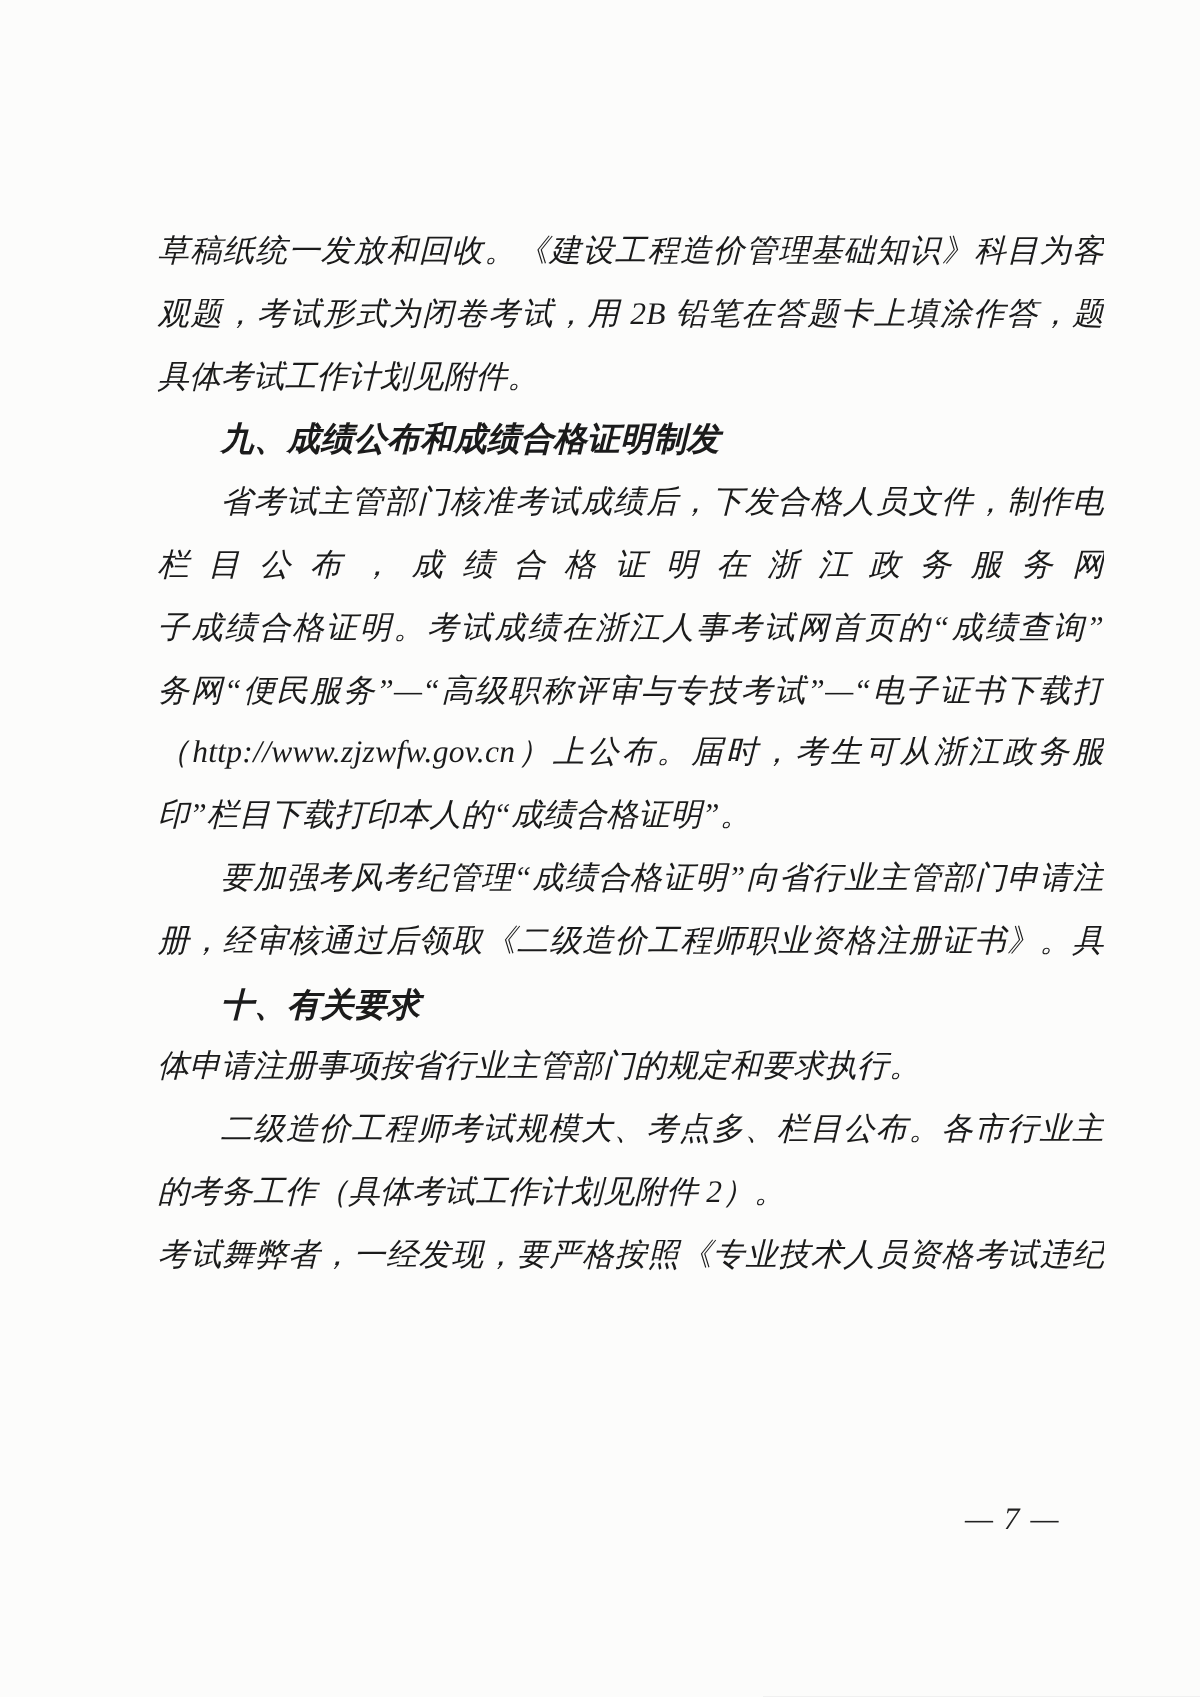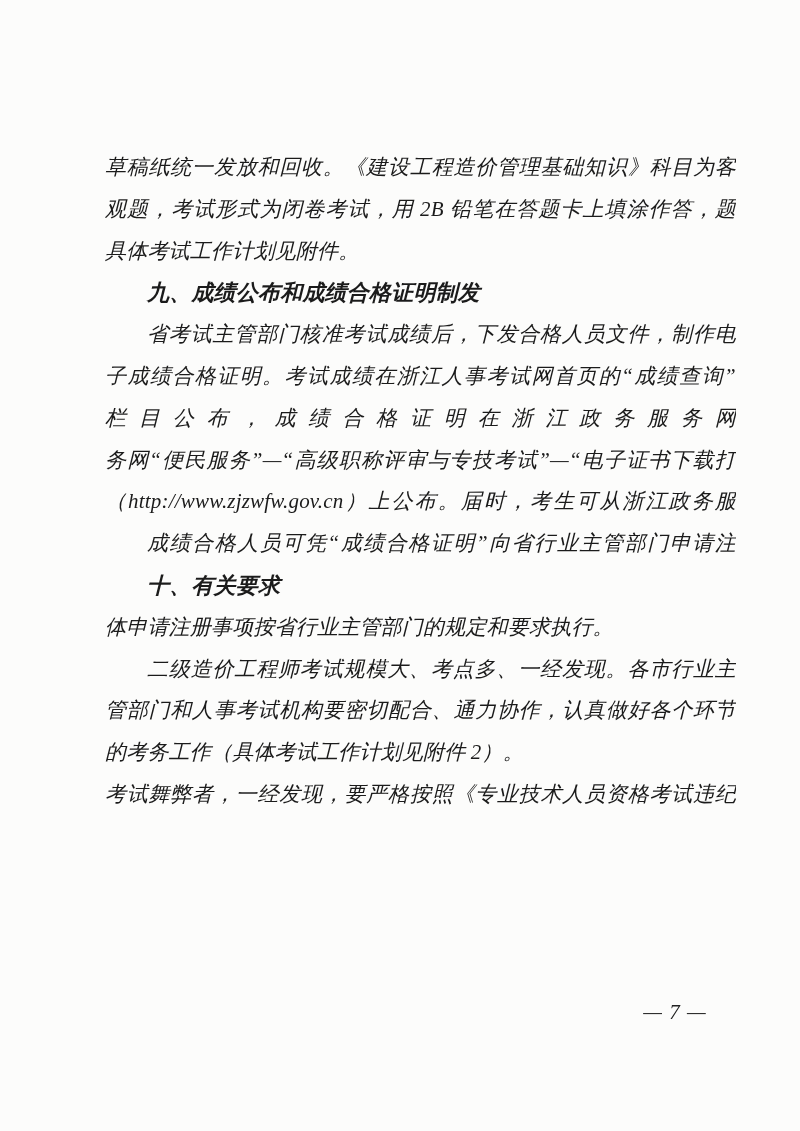--- a/index.html
+++ b/index.html
@@ -66,32 +66,33 @@
 <div class="page">
   <div class="textblock">
 
     <div class="line j">草稿纸统一发放和回收。《建设工程造价管理基础知识》科目为客</div>
     <div class="line j">观题，考试形式为闭卷考试，用 2B 铅笔在答题卡上填涂作答，题</div>
     <div class="line">具体考试工作计划见附件。</div>
 
     <div class="line heading indent">九、成绩公布和成绩合格证明制发</div>
 
     <div class="line j indent">省考试主管部门核准考试成绩后，下发合格人员文件，制作电</div>
+    <div class="line j">栏目公布，成绩合格证明在浙江政务服务网</div>
     <div class="line j">子成绩合格证明。考试成绩在浙江人事考试网首页的“成绩查询”</div>
-    <div class="line j">栏目公布，成绩合格证明在浙江政务服务网</div>
     <div class="line j">务网“便民服务”—“高级职称评审与专技考试”—“电子证书下载打</div>
     <div class="line j">（http://www.zjzwfw.gov.cn）上公布。届时，考生可从浙江政务服</div>
+    <div class="line">印”栏目下载打印本人的“成绩合格证明”。</div>
 
-    <div class="line j indent">成绩合格人员可凭“成绩合格证明”向省行业主管部门申请注</div>
+    <div class="line j indent">要加强考风考纪管理“成绩合格证明”向省行业主管部门申请注</div>
+    <div class="line j">册，经审核通过后领取《二级造价工程师职业资格注册证书》。具</div>
     <div class="line heading indent">十、有关要求</div>
 
     <div class="line">体申请注册事项按省行业主管部门的规定和要求执行。</div>
 
-    <div class="line j indent">二级造价工程师考试规模大、考点多、一经发现。各市行业主</div>
-    <div class="line j">管部门和人事考试机构要密切配合、通力协作，认真做好各个环节</div>
+    <div class="line j indent">二级造价工程师考试规模大、考点多、栏目公布。各市行业主</div>
     <div class="line">的考务工作（具体考试工作计划见附件 2）。</div>
 
     <div class="line j">考试舞弊者，一经发现，要严格按照《专业技术人员资格考试违纪</div>
 
   </div>
 
   <div class="footer">— 7 —</div>
 </div>
 
 </body></html>

